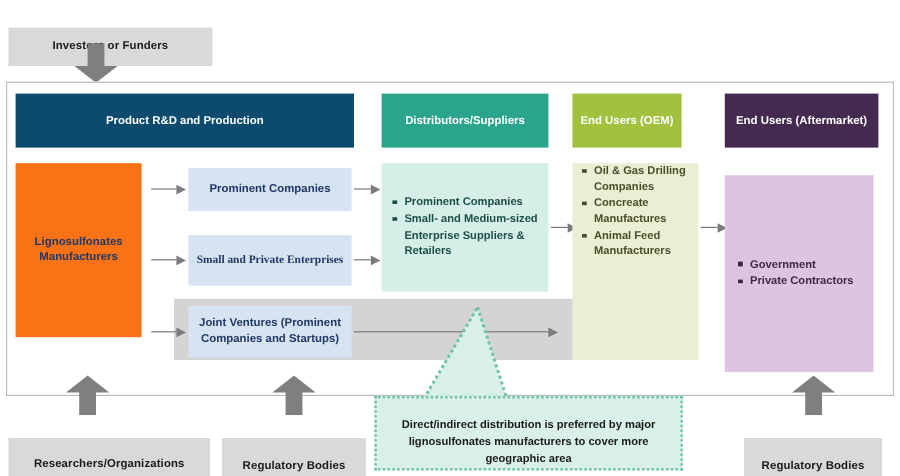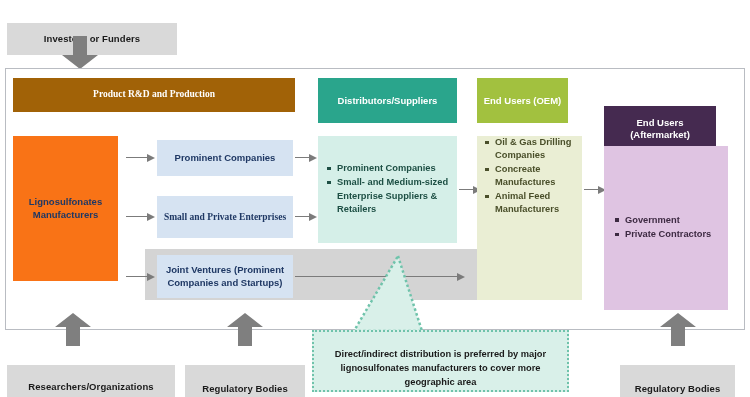--- a/index.html
+++ b/index.html
@@ -83,30 +83,30 @@
 <div class="abs greybox" id="investors-box" style="left:7px;top:3px;width:170px;height:32px;">
   <span>Investors or Funders</span>
 </div>
 
 <svg class="abs block-arrow" style="left:60px;top:36px;width:40px;height:34px;" viewBox="0 0 40 34">
   <polygon points="13,0 27,0 27,19 38,19 20,33 2,19 13,19" fill="#7f7f7f"></polygon>
 </svg>
 
 <div class="abs" id="outer-frame"></div>
 
-<div class="abs headerbar" style="left:13px;top:78px;width:282px;height:34px;background:#a16207;font-family:Liberation Serif, serif;">
+<div class="abs headerbar" style="left:13px;top:78px;width:282px;height:45px;background:#0c4a6e;">
   <span>Product R&amp;D and Production</span>
 </div>
 <div class="abs headerbar" style="left:318px;top:78px;width:139px;height:45px;background:#2aa58c;">
   <span>Distributors/Suppliers</span>
 </div>
 <div class="abs headerbar" style="left:477px;top:78px;width:91px;height:45px;background:#a2c13f;">
   <span>End Users (OEM)</span>
 </div>
-<div class="abs headerbar" style="left:604px;top:78px;width:112px;height:45px;background:#452a50;margin-top:28px;">
+<div class="abs headerbar" style="left:604px;top:78px;width:128px;height:45px;background:#452a50;">
   <span>End Users (Aftermarket)</span>
 </div>
 
 <div class="abs" style="left:145px;top:249px;width:345px;height:51px;background:#d4d4d4;"></div>
 
 <div class="abs panel-title" id="manufacturers-box" style="left:13px;top:136px;width:105px;height:145px;background:#f97316;">
   <span>Lignosulfonates Manufacturers</span>
 </div>
 
 <div class="abs panel-title" style="left:157px;top:140px;width:136px;height:36px;background:#d6e3f2;">

